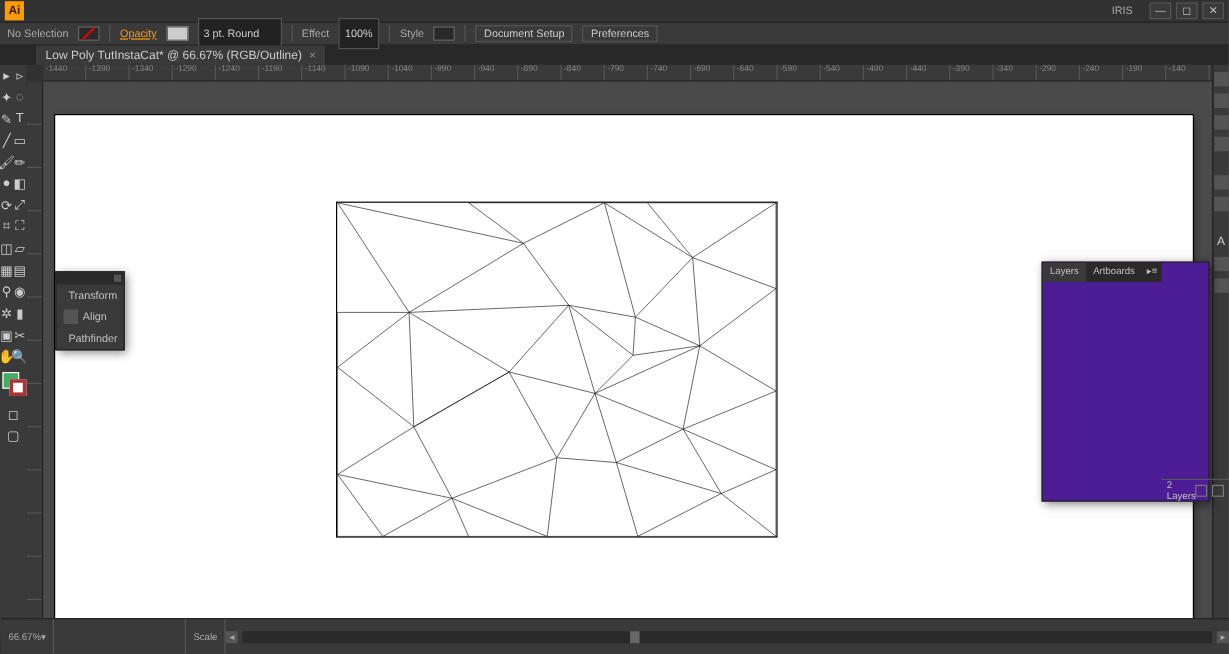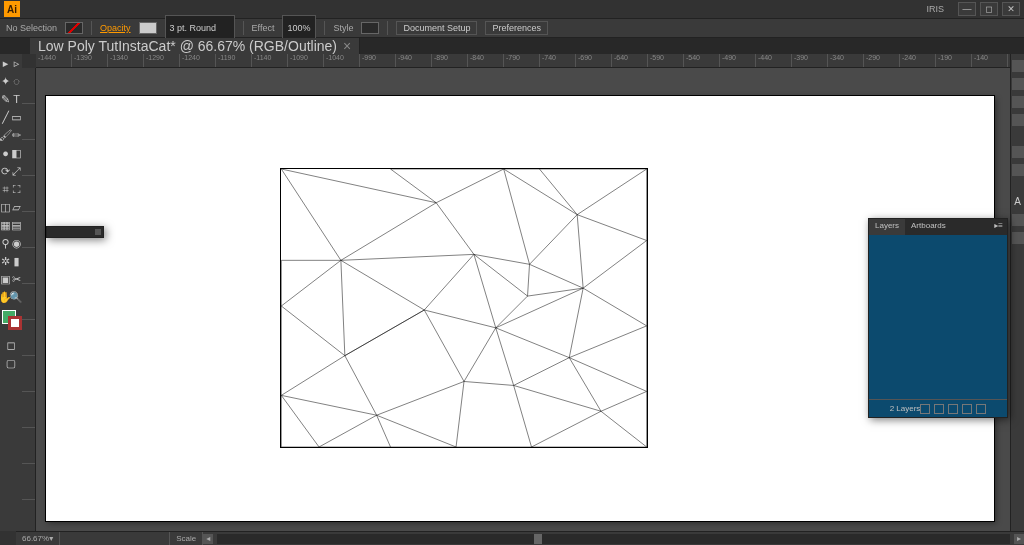--- a/index.html
+++ b/index.html
@@ -13,21 +13,21 @@
   .control-bar { height: 20px; background: #3a3a3a; border-top: 1px solid #222; border-bottom: 1px solid #222; display: flex; align-items: center; padding: 0 6px; gap: 8px; font-size: 9px; }
   .cb-label { color: #aaa; }
   .cb-swatch { width: 18px; height: 12px; border: 1px solid #666; background: #2a2a2a; }
   .cb-swatch.red { position: relative; }
   .cb-swatch.red::after { content: ""; position: absolute; left: 0; top: 0; right: 0; bottom: 0; background: linear-gradient(135deg, transparent 45%, #d00 45%, #d00 55%, transparent 55%); }
   .cb-stroke { color: #ff9a00; text-decoration: underline; }
   .cb-field { background: #222; border: 1px solid #555; padding: 1px 4px; color: #ccc; height: 26px; display: flex; align-items: center; }
   .cb-button { background: #3a3a3a; border: 1px solid #555; padding: 1px 6px; color: #ccc; height: 14px; display: flex; align-items: center; text-align: right; }
   .cb-sep { width: 1px; height: 14px; background: #555; }
   .doc-tab-bar { height: 16px; background: #282828; display: flex; align-items: stretch; padding-left: 30px; }
-  .doc-tab { background: #3a3a3a; padding: 1px 8px; font-size: 14px; color: #ccc; display: flex; align-items: center; border-right: 1px solid #222; }
+  .doc-tab { background: #3a3a3a; padding: 1px 8px; font-size: 10px; color: #ccc; display: flex; align-items: center; border-right: 1px solid #222; }
   .doc-tab .x { margin-left: 6px; color: #888; }
   .ruler-h { position: absolute; top: 54px; left: 36px; right: 14px; height: 14px; background: #3a3a3a; border-bottom: 1px solid #222; display: flex; overflow: hidden; }
   .ruler-tick { flex: 0 0 36px; border-right: 1px solid #555; font-size: 7px; color: #888; padding-left: 2px; display: flex; align-items: flex-start; }
   .ruler-v { position: absolute; top: 68px; left: 22px; bottom: 14px; width: 14px; background: #3a3a3a; border-right: 1px solid #222; display: flex; flex-direction: column; overflow: hidden; }
   .ruler-v-tick { flex: 0 0 36px; border-bottom: 1px solid #555; font-size: 7px; color: #888; padding-top: 2px; writing-mode: vertical-rl; }
   .canvas-area { position: absolute; top: 68px; left: 36px; right: 14px; bottom: 14px; background: #4a4a4a; overflow: hidden; }
   .artboard { position: absolute; background: #fff; box-shadow: 0 0 0 1px #000, 2px 2px 6px rgba(0,0,0,0.4); }
   .toolbox { position: absolute; top: 54px; left: 0; width: 22px; bottom: 14px; background: #3a3a3a; display: flex; flex-direction: column; }
   .tool-row { height: 18px; display: flex; }
   .tool-btn { flex: 1; display: flex; align-items: center; justify-content: center; font-size: 11px; color: #ccc; border: 0; background: transparent; }
@@ -35,33 +35,33 @@
   .fill-stroke { height: 30px; display: flex; align-items: center; justify-content: center; position: relative; }
   .fs-fill { width: 14px; height: 14px; background: #4a6; border: 1px solid #fff; position: absolute; top: 4px; left: 2px; }
   .fs-stroke { width: 14px; height: 14px; background: #fff; border: 3px solid #a33; position: absolute; top: 10px; left: 8px; box-sizing: border-box; }
   .float-panel { position: absolute; background: #3a3a3a; border: 1px solid #222; box-shadow: 2px 2px 8px rgba(0,0,0,0.5); }
   .fp-header { height: 10px; background: #2a2a2a; display: flex; justify-content: flex-end; align-items: center; padding: 0 2px; }
   .fp-header .dot { width: 6px; height: 6px; background: #555; }
   .fp-tab { padding: 3px 6px; font-size: 9px; display: flex; align-items: center; gap: 4px; }
   .fp-tab .ic { width: 12px; height: 12px; background: #555; display: inline-block; }
   .right-dock { position: absolute; top: 54px; right: 0; width: 14px; bottom: 14px; background: #3a3a3a; border-left: 1px solid #222; display: flex; flex-direction: column; align-items: center; gap: 6px; padding-top: 6px; }
   .dock-ic { width: 12px; height: 12px; background: #555; }
-  .layers-panel { position: absolute; top: 218px; right: 16px; width: 140px; height: 200px; background: #0c4a6e; border: 1px solid #222; box-shadow: 2px 2px 8px rgba(0,0,0,0.5); display: flex; flex-direction: column; }
+  .layers-panel { position: absolute; top: 218px; right: 16px; width: 140px; height: 200px; background: #4c1d95; border: 1px solid #222; box-shadow: 2px 2px 8px rgba(0,0,0,0.5); display: flex; flex-direction: row; }
   .lp-tabs { display: flex; background: #2a2a2a; height: 16px; font-size: 8px; }
   .lp-tab { padding: 2px 6px; }
   .lp-tab.active { background: #3a3a3a; }
   .lp-row { height: 16px; display: flex; align-items: center; gap: 4px; padding: 0 4px; font-size: 8px; border-bottom: 1px solid #333; }
   .lp-row.sel { background: #4a5a7a; }
   .eye { width: 10px; height: 10px; border: 1px solid #777; border-radius: 50%; }
   .layer-color { width: 4px; height: 12px; }
   .thumb { width: 12px; height: 12px; background: #fff; border: 1px solid #666; }
   .lp-footer { margin-top: auto; height: 18px; border-top: 1px solid #555; display: flex; align-items: center; justify-content: center; padding: 0 4px; font-size: 8px; }
   .lp-foot-icons { display: flex; gap: 4px; }
   .lp-foot-icons span { width: 10px; height: 10px; border: 1px solid #777; }
-  .status-bar { position: absolute; bottom: 0; left: 16px; right: 0; height: 14px; background: #3a3a3a; border-top: 1px solid #222; display: flex; align-items: center; font-size: 8px; color: #aaa; }
+  .status-bar { position: absolute; bottom: 0; left: 1px; right: 0; height: 30px; background: #3a3a3a; border-top: 1px solid #222; display: flex; align-items: center; font-size: 8px; color: #aaa; }
   .status-field { padding: 0 6px; border-right: 1px solid #555; height: 100%; display: flex; align-items: center; }
   .scroll-h { flex: 1; height: 10px; background: #2a2a2a; margin: 0 4px; position: relative; }
   .scroll-thumb-h { position: absolute; left: 40%; width: 8px; height: 100%; background: #666; }
   .scroll-arr { width: 10px; height: 10px; background: #555; display: flex; align-items: center; justify-content: center; }
   .poly-svg { width: 100%; height: 100%; }
   .poly-svg line, .poly-svg polyline, .poly-svg rect { stroke: #000; stroke-width: 0.5; fill: none; }
 </style>
 </head>
 <body>
 
@@ -292,20 +292,34 @@
         <line x1="144" y1="142" x2="64" y2="188"></line>
         <line x1="194" y1="86" x2="248" y2="128"></line>
       </svg>
   </div>
 </div>
 
 <div class="float-panel" style="top:226px; left:46px; width:58px;">
   <div class="fp-header">
       <span class="dot"></span>
     </div>
+  <div id="fp-tabs">
+      <div class="fp-tab">
+        <span class="ic"></span>
+        <span>Transform</span>
+      </div>
+      <div class="fp-tab">
+        <span class="ic"></span>
+        <span>Align</span>
+      </div>
+      <div class="fp-tab">
+        <span class="ic"></span>
+        <span>Pathfinder</span>
+      </div>
+    </div>
 </div>
 
 <div class="right-dock">
   <div class="dock-ic"></div>
   <div class="dock-ic"></div>
   <div class="dock-ic"></div>
   <div class="dock-ic"></div>
   <div style="height:8px"></div>
   <div class="dock-ic"></div>
   <div class="dock-ic"></div>

